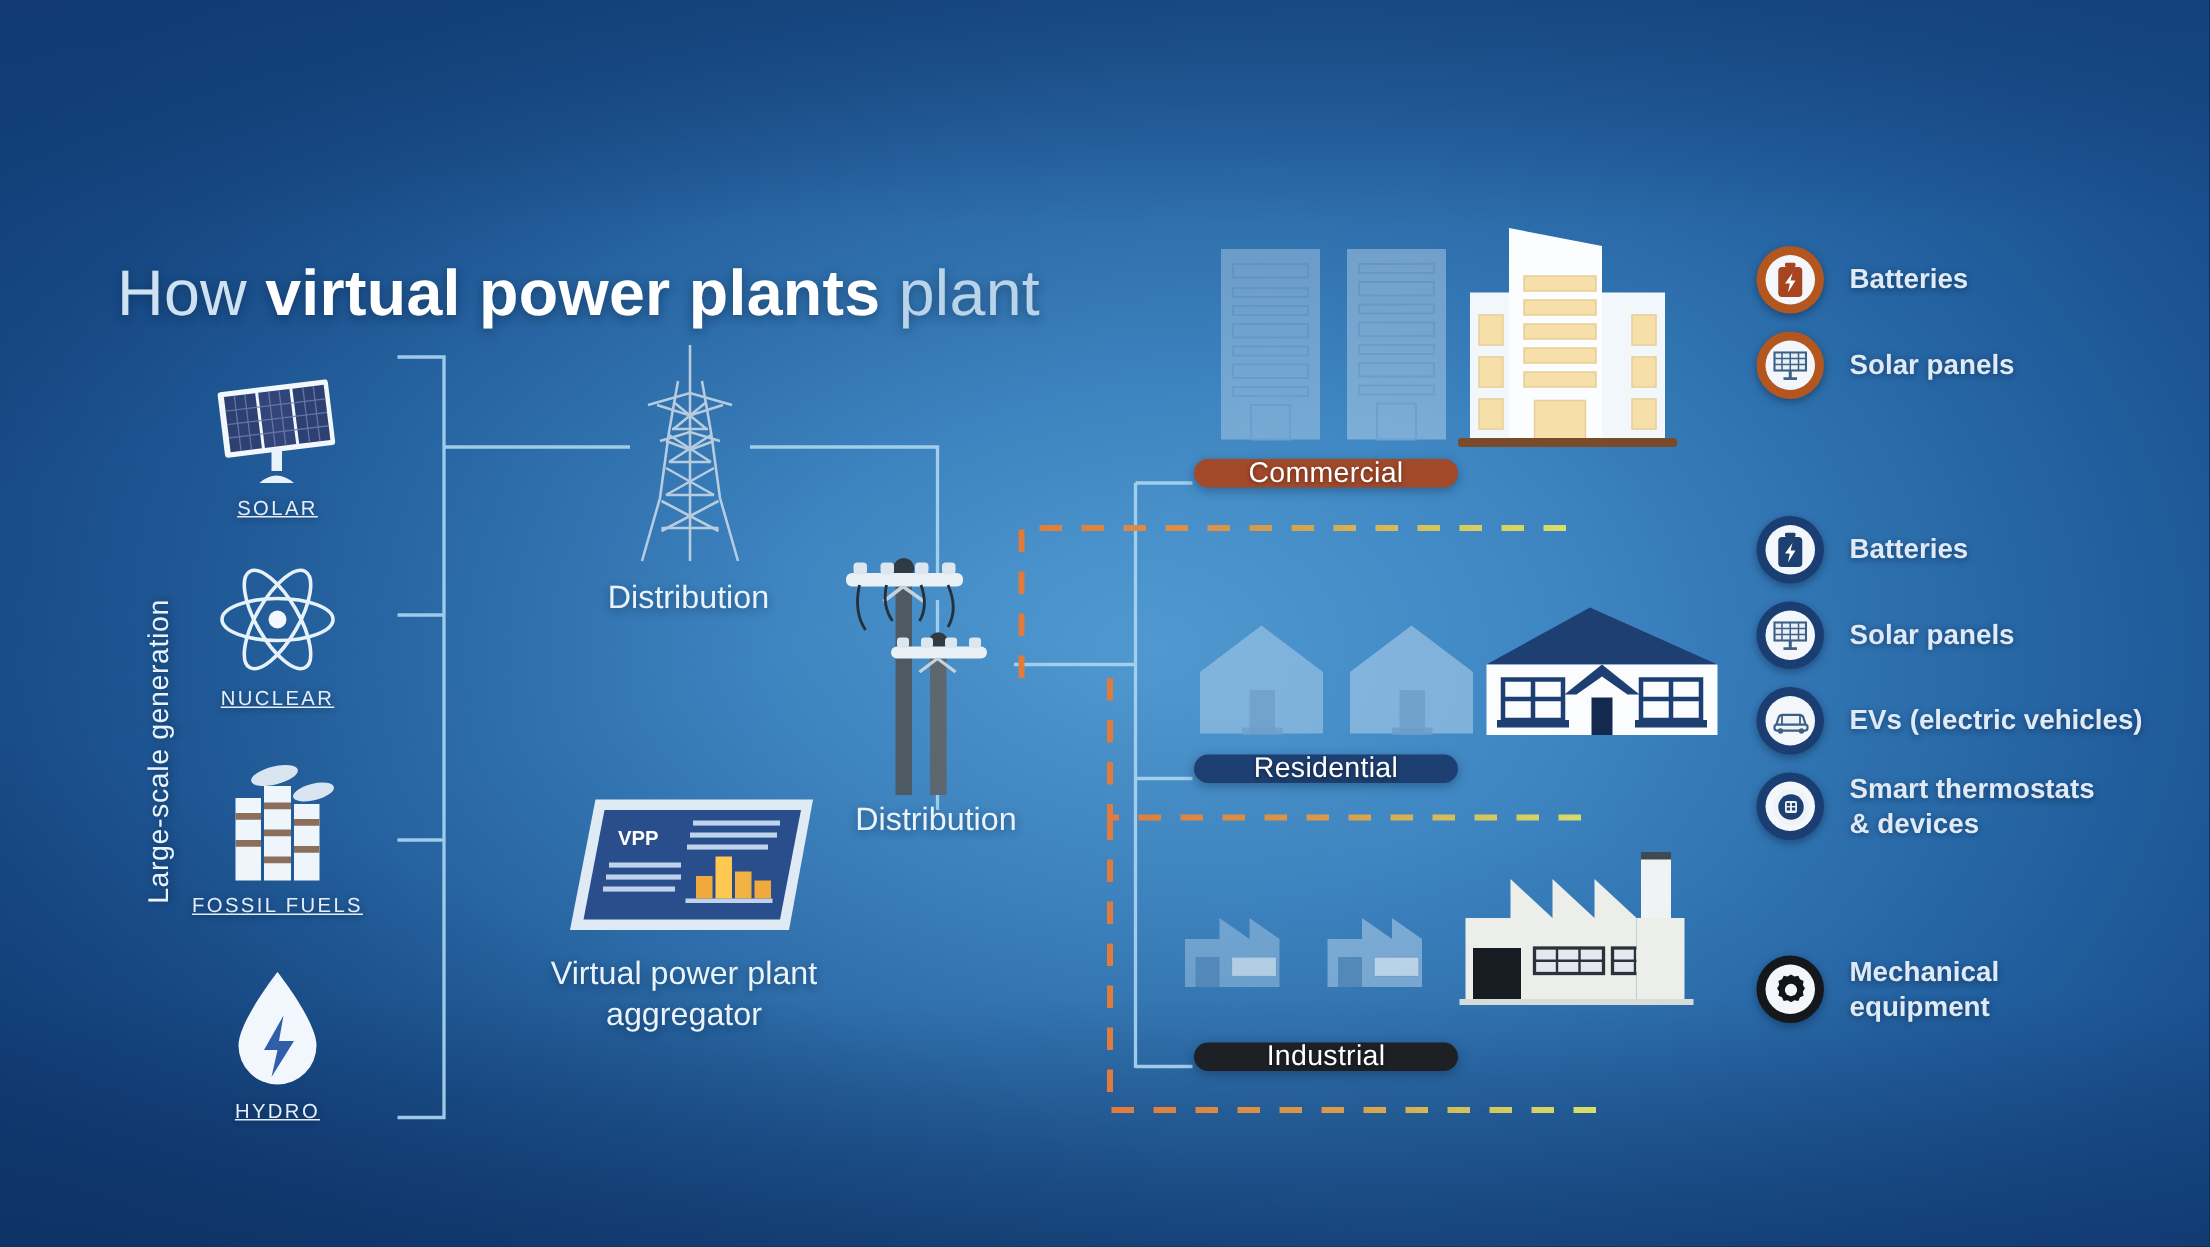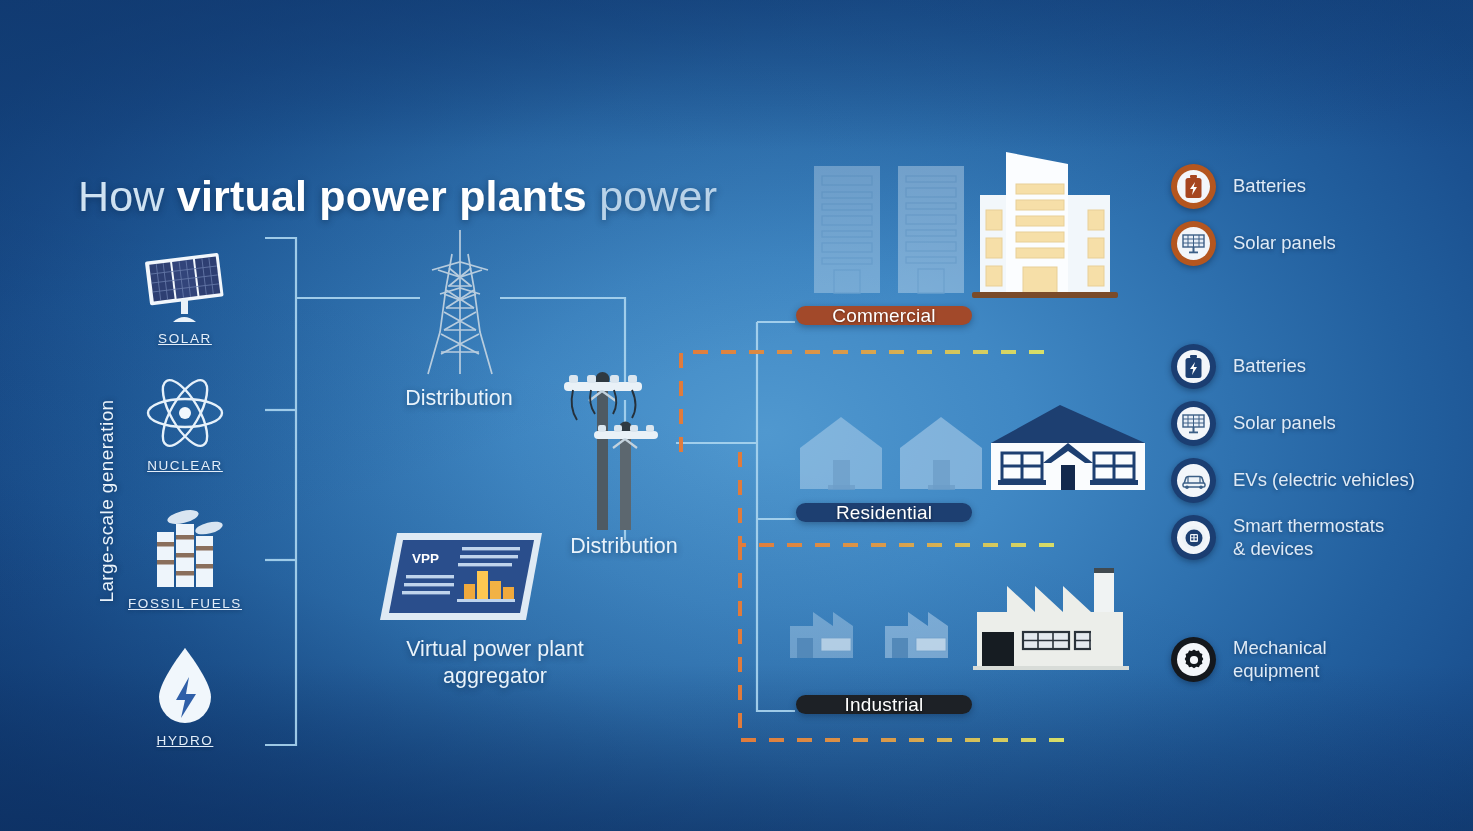--- a/index.html
+++ b/index.html
@@ -81,21 +81,21 @@
     align-items: center;
     justify-content: center;
     font-size: 19px;
     color: #fff;
     letter-spacing: .2px;
     box-shadow: 0 2px 7px rgba(5,24,50,.36);
     text-shadow: 0 1px 3px rgba(0,0,0,.45);
   }
 
   
-  .legend-row { display: flex; align-items: center; gap: 17px; }
+  .legend-row { display: flex; align-items: center; gap: 17px; font-weight: bold; }
   .legend-badge {
     width: 45px; height: 45px;
     border-radius: 50%;
     flex: 0 0 45px;
     display: flex; align-items: center; justify-content: center;
     box-shadow: 0 2px 6px rgba(5,24,50,.42);
   }
   .legend-badge .inner {
     width: 33px; height: 33px; border-radius: 50%;
     background: #f3f6fa;
@@ -168,21 +168,21 @@
 
       <path d="M740,452 L740,545 L1065,545" stroke="url(#flowgrad)"></path>
       <path d="M1065,545 L1065,492" stroke="url(#flowgradG)"></path>
 
       <path d="M740,545 L740,740 L1068,740" stroke="url(#flowgrad)"></path>
       <path d="M1068,740 L1068,688" stroke="url(#flowgradG)"></path>
     </g>
   </svg>
 
   <div class="lyr" id="title">
-    <span>How </span><span class="bold">virtual power plants</span><span class="light"> power</span>
+    <span>How </span><span class="bold">virtual power plants</span><span class="light"> plant</span>
   </div>
 
   <div class="lyr" id="lsg-label">Large-scale generation</div>
 
   <div class="lyr gen-item" style="left:110px; top:243px;">
     <div class="gen-art">
       <svg width="92" height="74" viewBox="0 0 92 74">
         <g transform="rotate(-7 46 34)">
           <rect x="9" y="6" width="74" height="44" rx="2" fill="#f2f7fc"></rect>
           <rect x="13" y="9.5" width="21" height="37" fill="#2e3f72"></rect>
@@ -327,21 +327,21 @@
         <rect x="91" y="72" width="58" height="3"></rect>
       </g>
       <g>
         <rect x="98" y="57" width="11" height="15" fill="#f0a93c"></rect>
         <rect x="111" y="44" width="11" height="28" fill="#ffc851"></rect>
         <rect x="124" y="54" width="11" height="18" fill="#f2b244"></rect>
         <rect x="137" y="60" width="11" height="12" fill="#f0a93c"></rect>
       </g>
     </svg>
   </div>
-  <div class="lyr mid-cap" style="left:360px; top:636px; width:192px;margin-left:39px;">Virtual power
+  <div class="lyr mid-cap" style="left:360px; top:636px; width:192px;">Virtual power
 plant aggregator</div>
 
   <div class="lyr" style="left:810px; top:150px;">
     <svg width="315" height="155" viewBox="0 0 315 155">
 
       <g opacity=".34">
         <rect x="4" y="16" width="66" height="127" fill="#dcebf7"></rect>
         <g fill="none" stroke="#b9cfe2" stroke-width="1.3">
           <rect x="12" y="26" width="50" height="9"></rect>
             <rect x="12" y="42" width="50" height="6"></rect>

